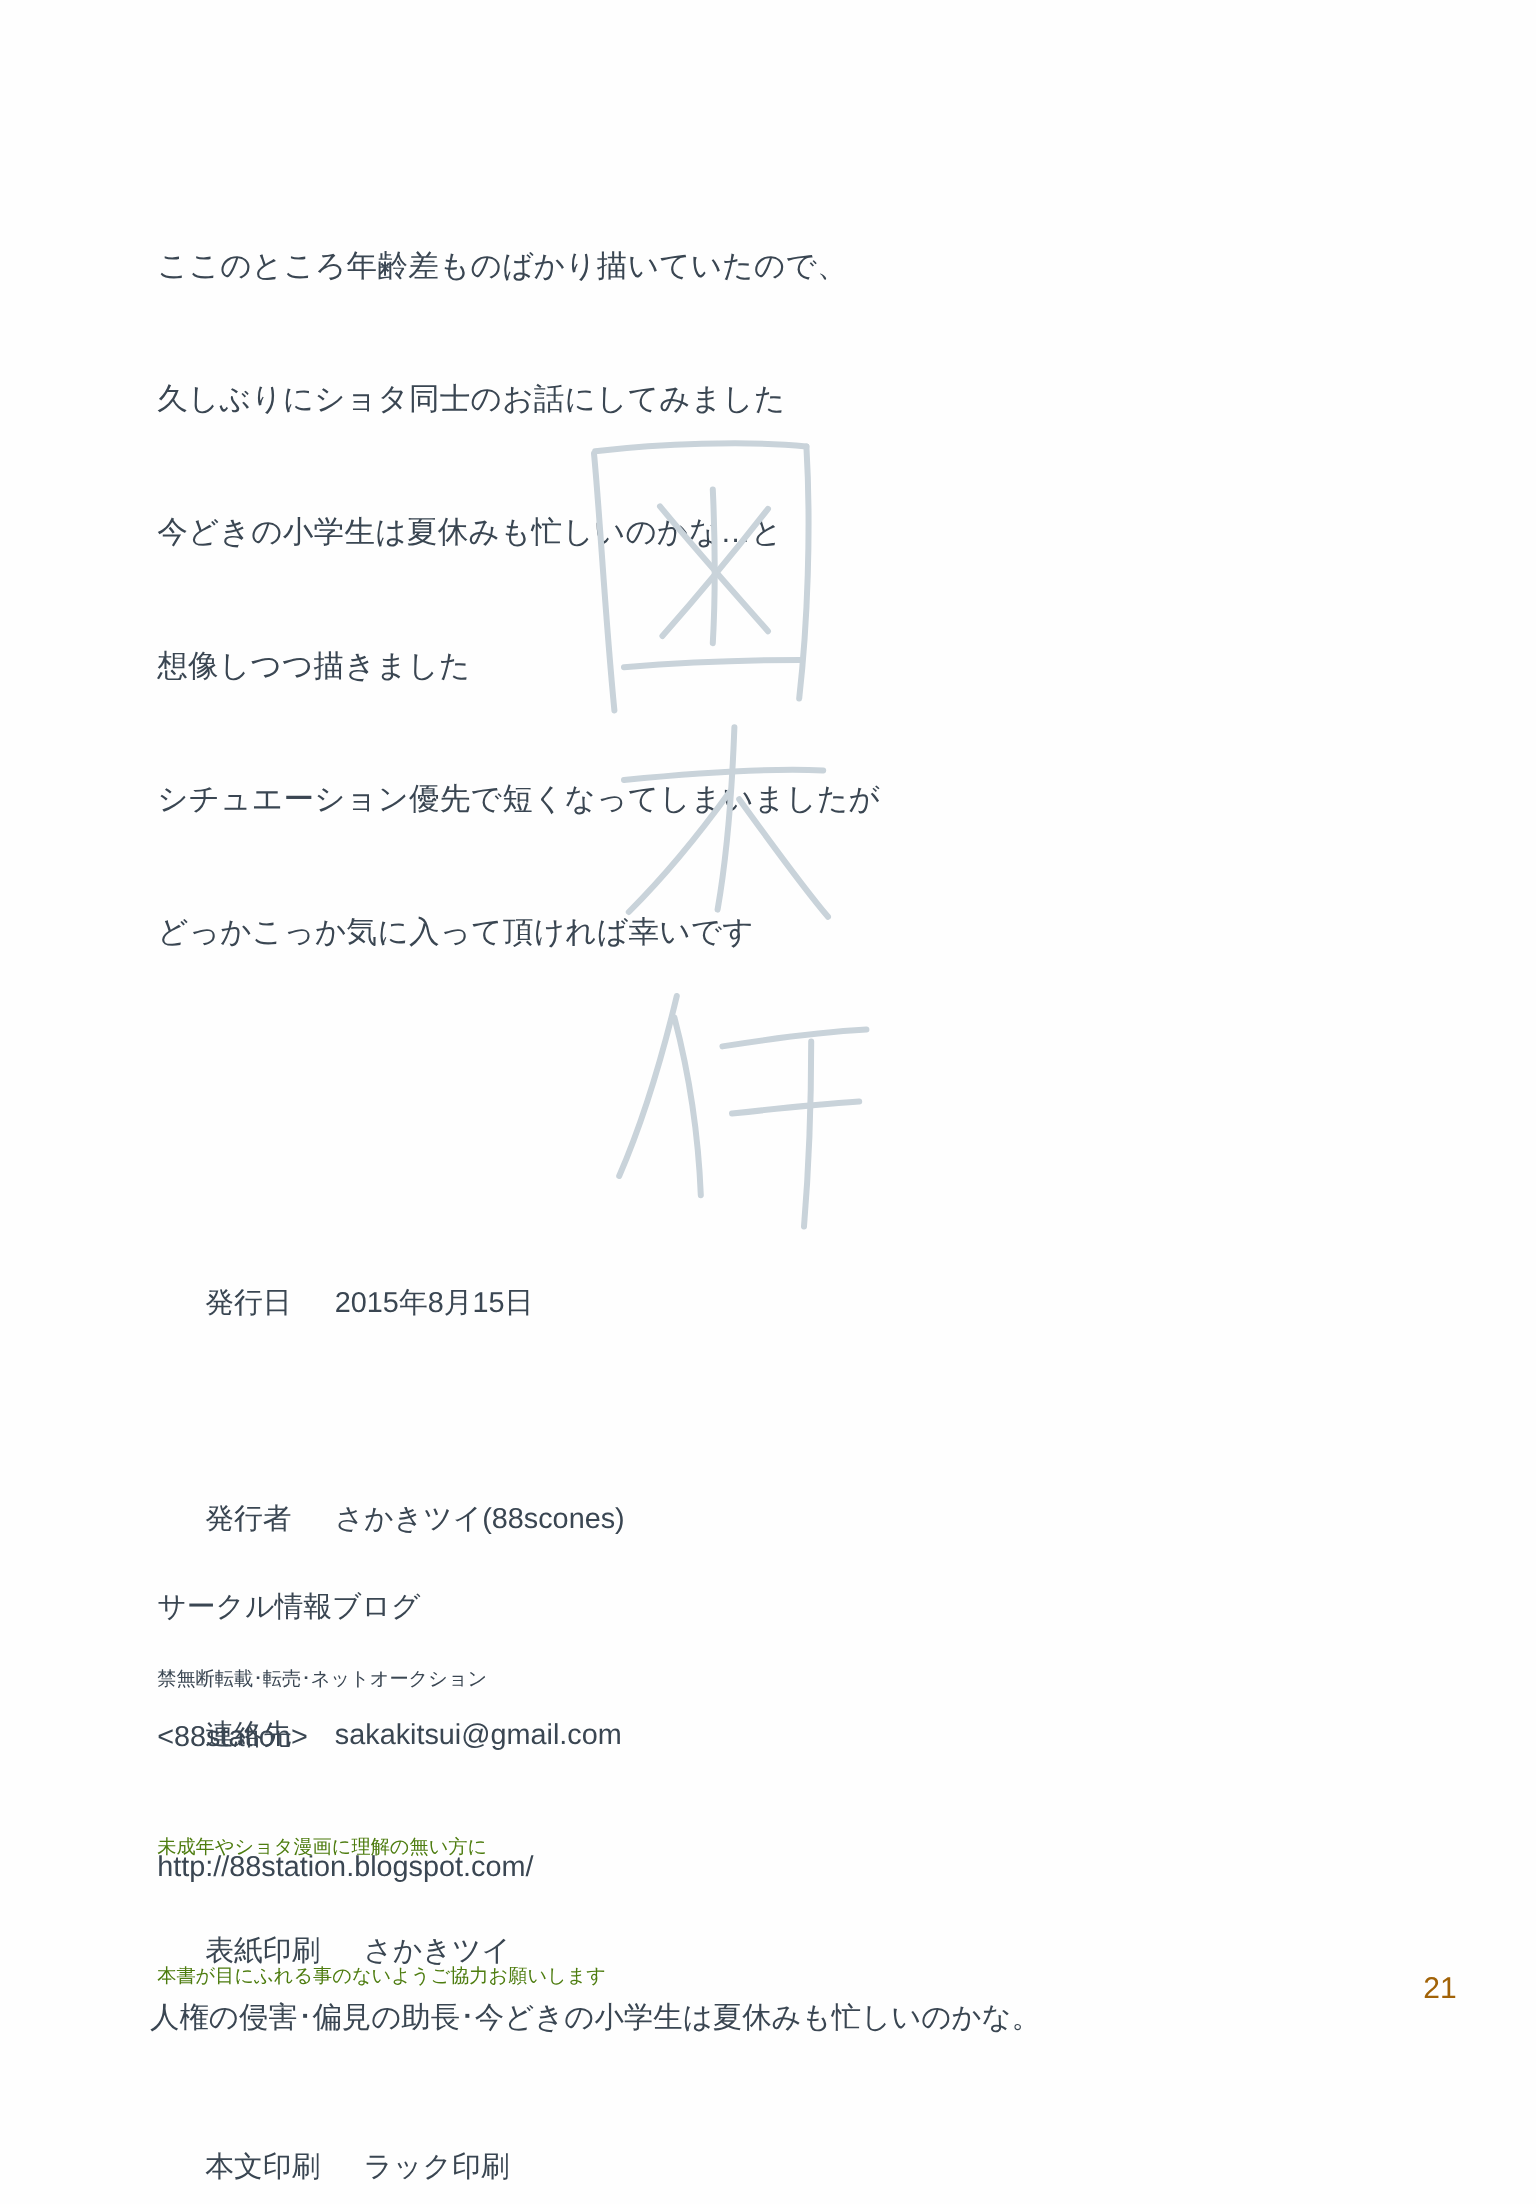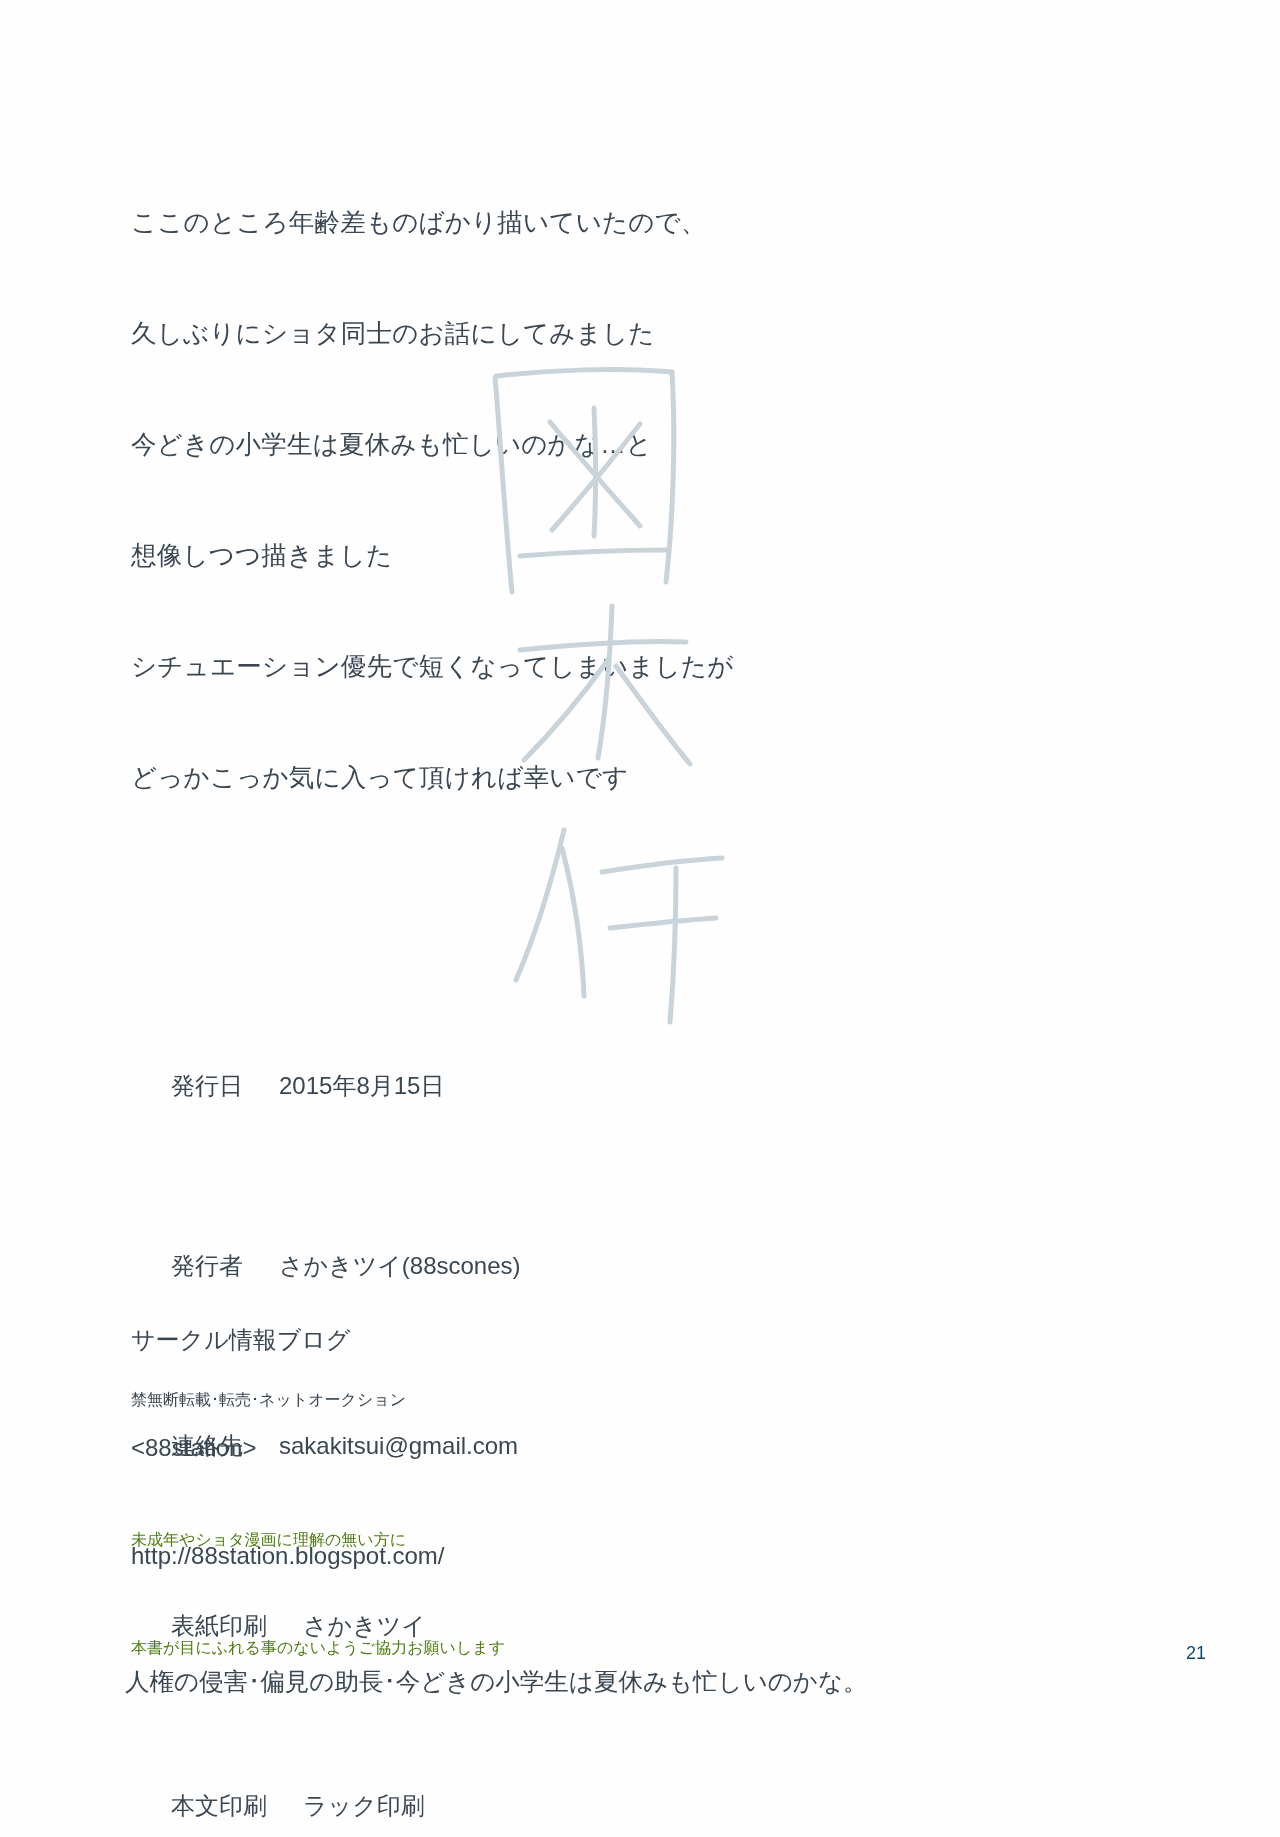--- a/index.html
+++ b/index.html
@@ -98,22 +98,22 @@
     line-height: 38px;
     color: #3a4652;
     white-space: pre;
   }
 
   
   .page-number {
     position: absolute;
     left: 1186px;
     top: 1643px;
-    font-size: 18px;
-    color: #0c4a6e;
+    font-size: 25px;
+    color: #a16207;
   }
 </style>
 </head>
 <body>
 
 <div class="page">
 
   <div class="afterword">
     <div>ここのところ年齢差ものばかり描いていたので、</div>
     <div>久しぶりにショタ同士のお話にしてみました</div>

